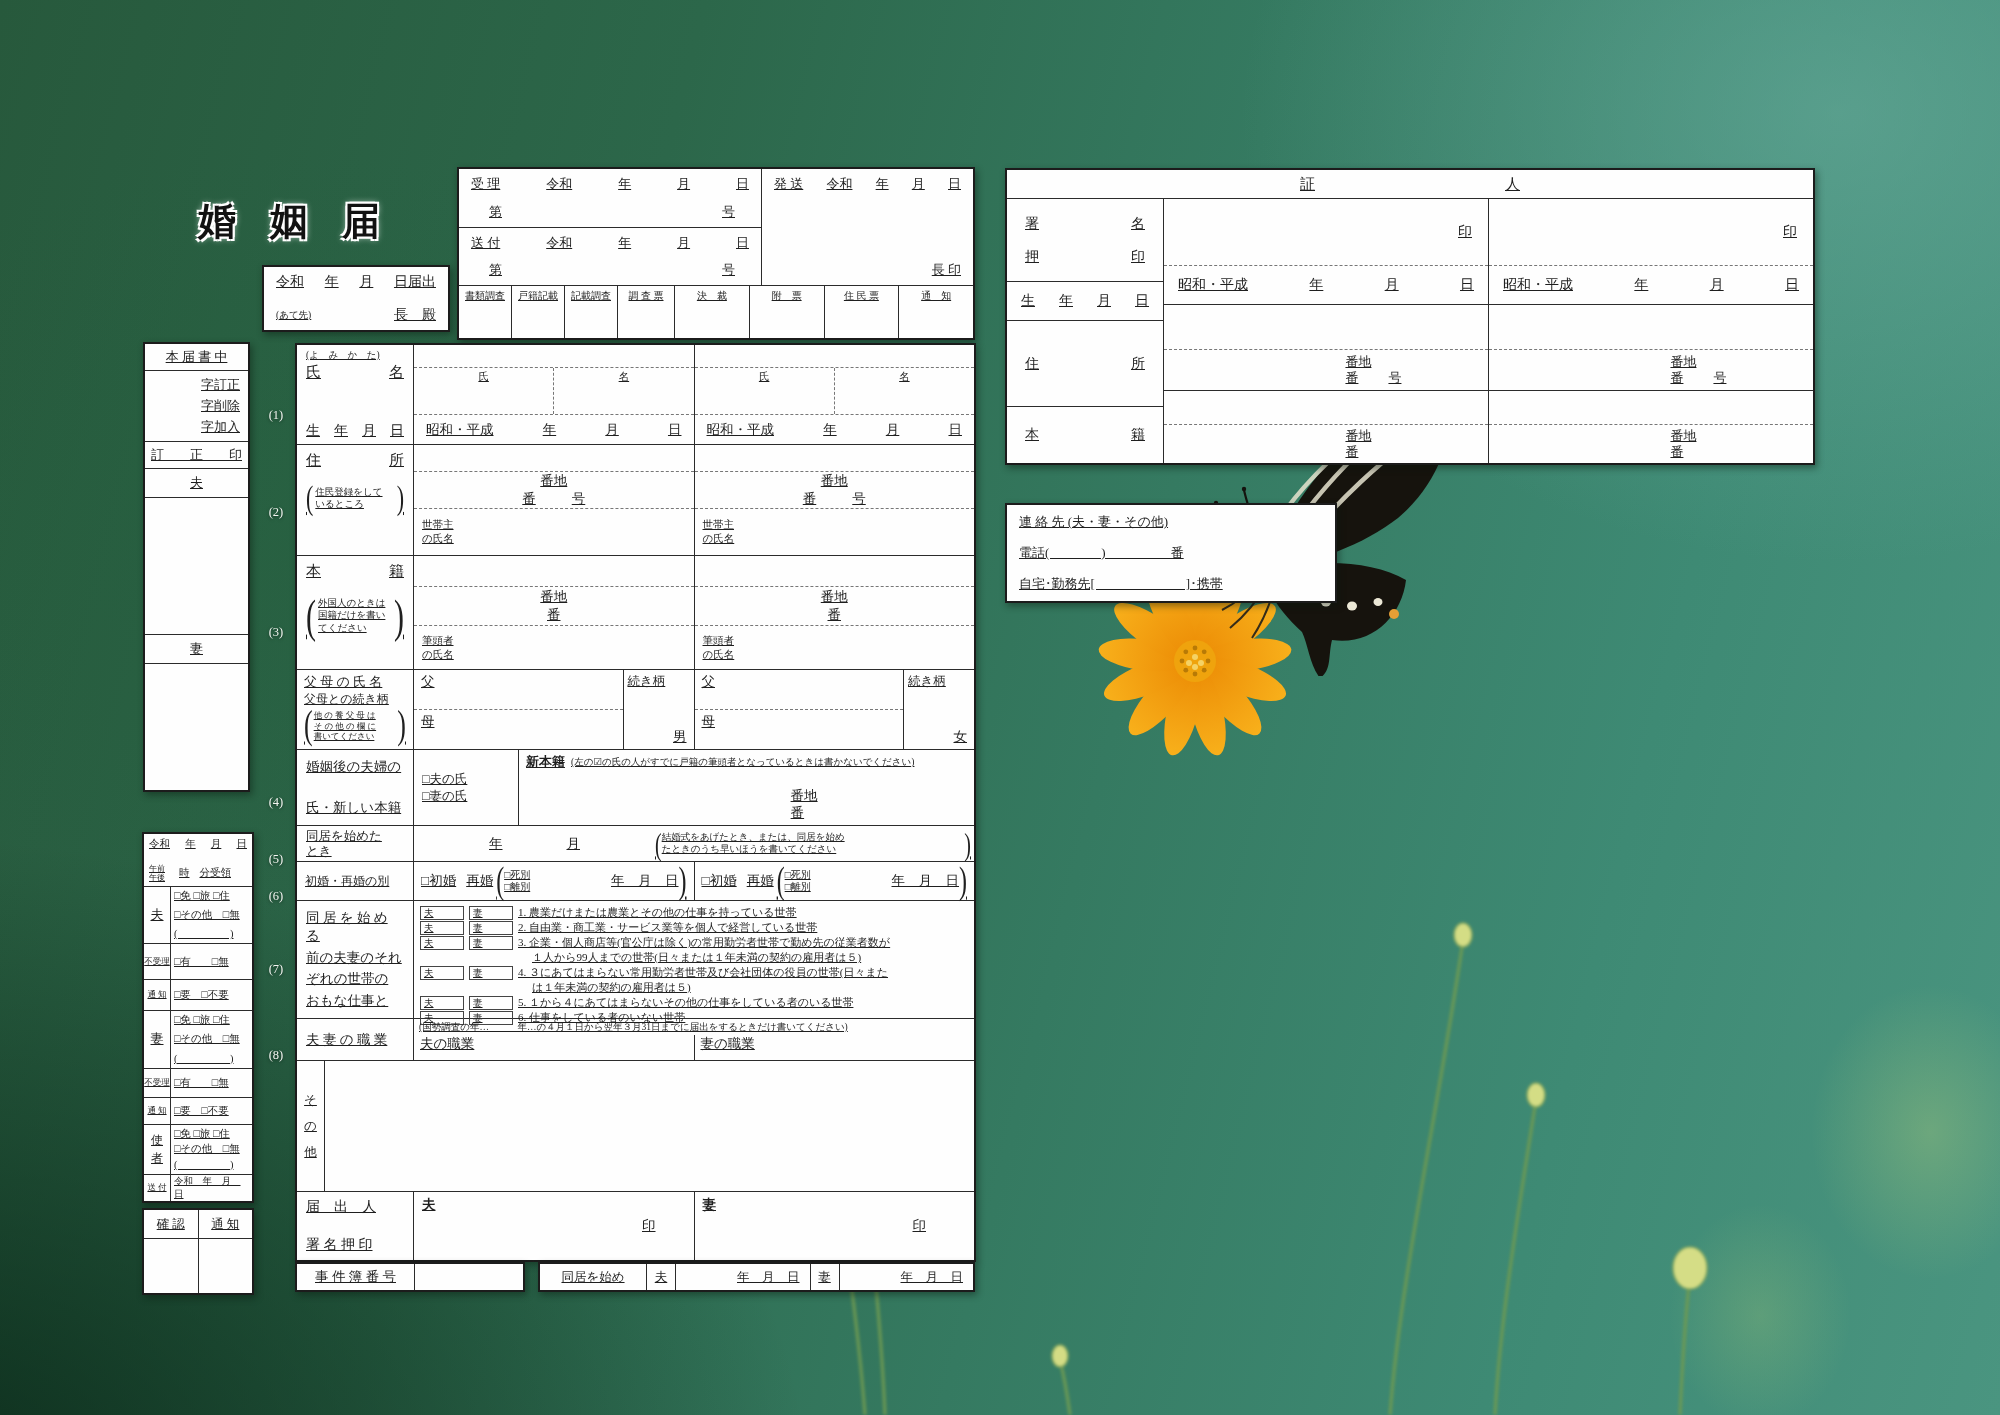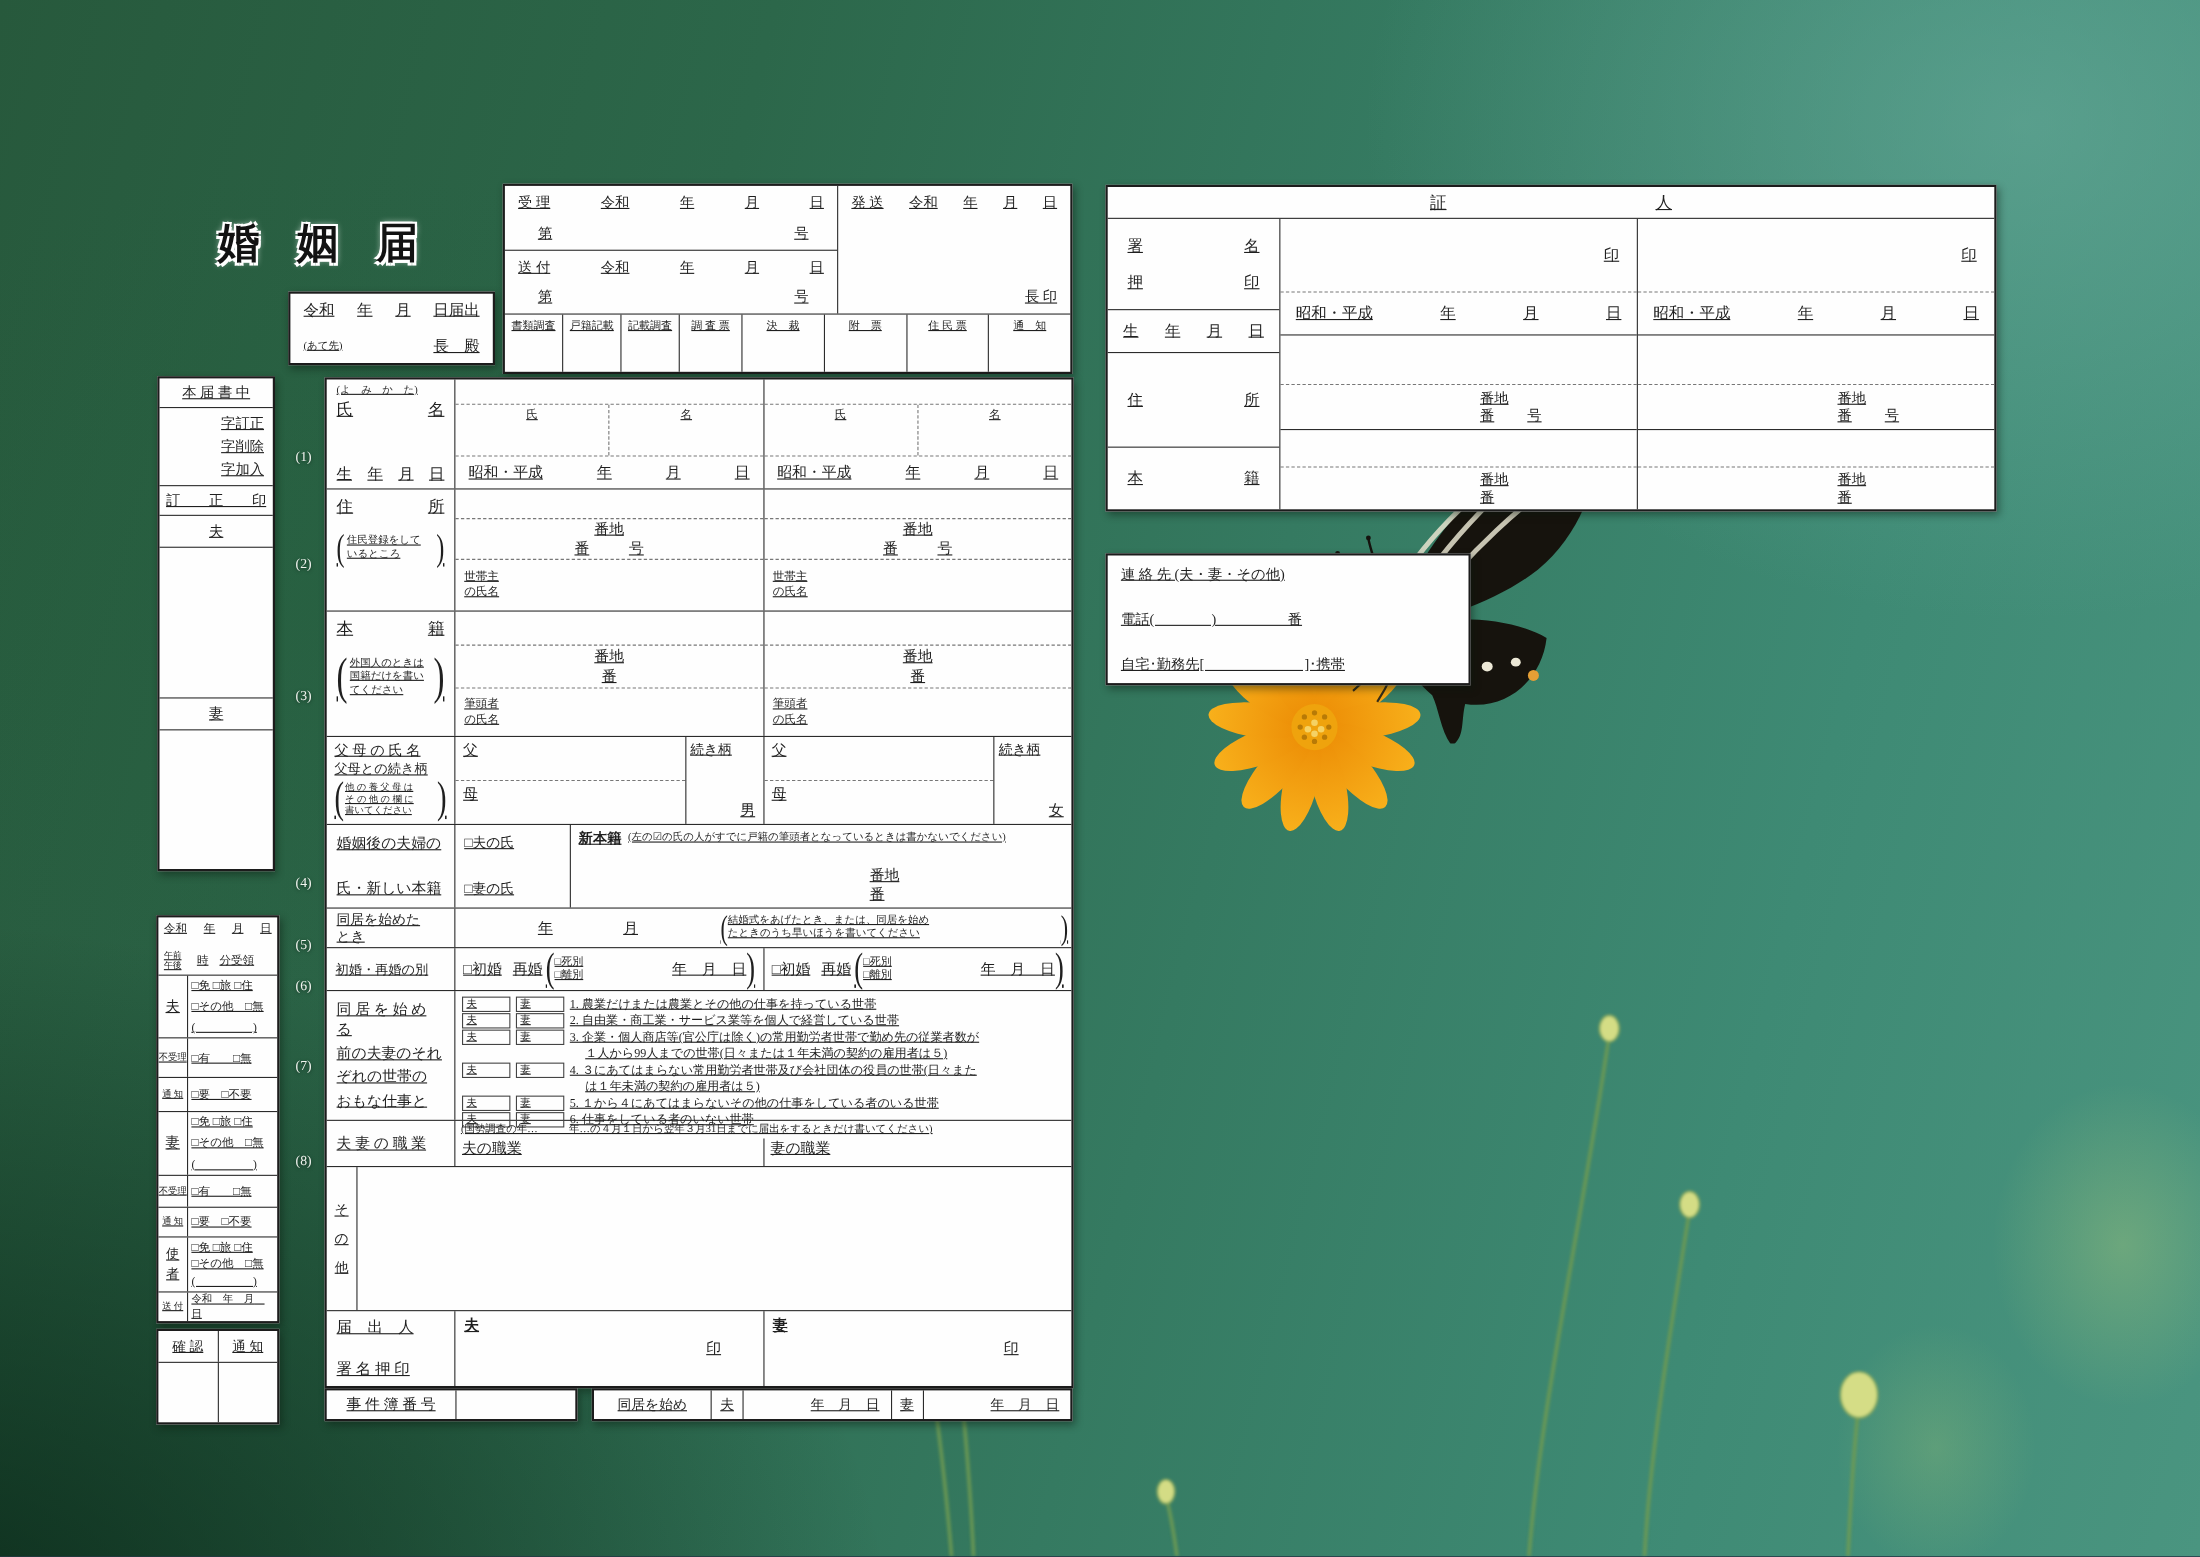--- a/index.html
+++ b/index.html
@@ -279,21 +279,21 @@
           <div class="db" style="flex:1"></div>
           <div class="col f13" style="height:38px;padding-left:56%;justify-content:center;line-height:1.25">
             <span>番地</span>
             <span>番</span>
           </div>
         </div>
       </div>
     </div>
   </div>
 
-  <div class="box col" style="left:1005px;top:503px;width:332px;height:120px;padding:8px 12px;justify-content:space-between;font-size:13px">
+  <div class="box col" style="left:1005px;top:503px;width:332px;height:100px;padding:8px 12px;justify-content:space-between;font-size:13px">
     <div>連 絡 先 (夫・妻・その他)</div>
     <div>電話(　　　　)　　　　　番</div>
     <div>自宅･勤務先[　　　　　　　]･携帯</div>
   </div>
 
   <div class="box col" style="left:143px;top:342px;width:107px;height:450px;font-size:13px">
     <div class="bb fx ctr" style="height:26px">本 届 書 中</div>
     <div class="bb col" style="height:64px;align-items:flex-end;justify-content:space-around;padding:3px 8px">
       <span>字訂正</span>
       <span>字削除</span>
@@ -554,21 +554,21 @@
             </div>
         </div>
       </div>
     </div>
 
     <div class="fx bb nr" style="height:75px">
       <div class="br col lblcell" style="padding:8px 9px;justify-content:space-between;font-size:13.5px">
         <span>婚姻後の夫婦の</span>
         <span>氏・新しい本籍</span>
       </div>
-      <div class="br col" style="width:88px;padding:8px 8px;justify-content:space-between;font-size:12.5px">
+      <div class="br col" style="width:88px;padding:8px 8px;justify-content:center;font-size:12.5px">
         <span>□夫の氏</span>
         <span>□妻の氏</span>
       </div>
       <div class="col" style="flex:1;padding:3px 7px">
         <div class="fx">
           <span class="f13" style="font-weight:bold">新本籍</span>
           <span class="xs" style="margin-left:6px;margin-top:3px">(左の☑の氏の人がすでに戸籍の筆頭者となっているときは書かないでください)</span>
         </div>
         <div class="col" style="margin-top:auto;padding-left:60%;line-height:1.25">
           <span>番地</span>

